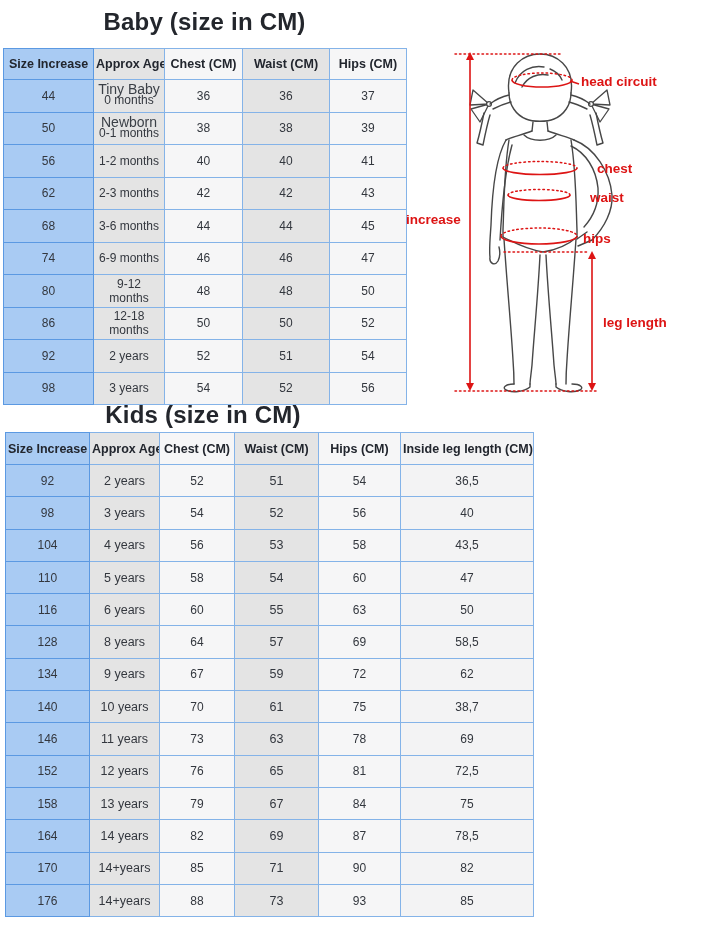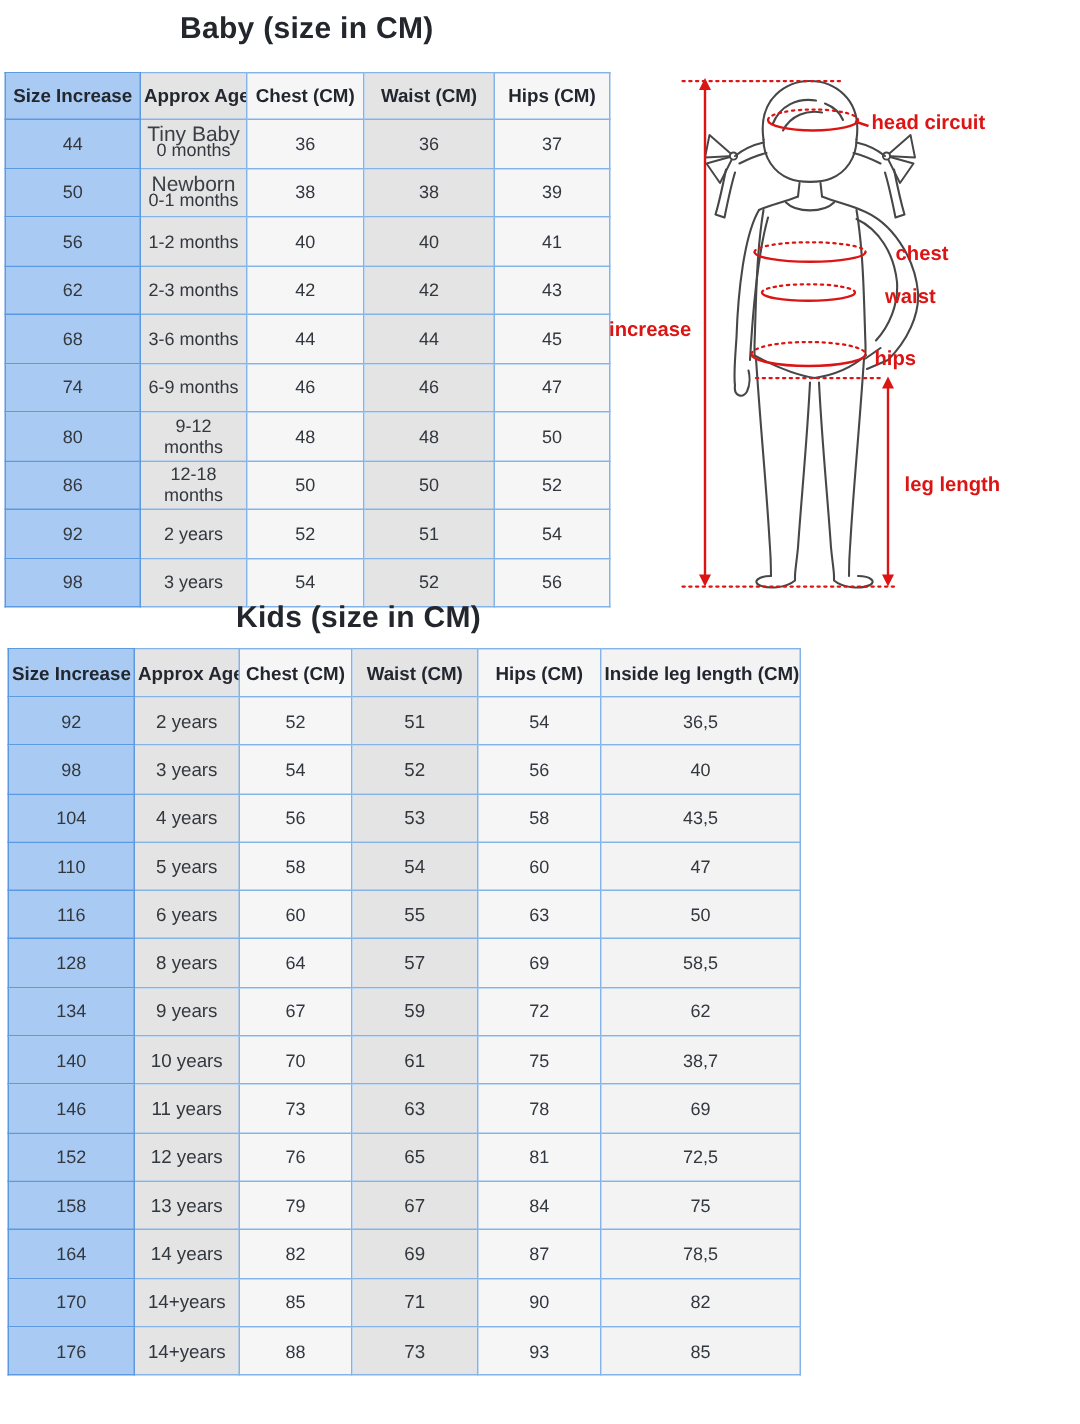--- a/index.html
+++ b/index.html
@@ -1,25 +1,25 @@
 <!DOCTYPE html>
 <html><head>
 <meta charset="utf-8">
 <style>
   html,body{margin:0;padding:0;background:#ffffff;}
   .canvas{
     position:relative;width:720px;height:949px;background:#ffffff;
     font-family:"Liberation Sans", sans-serif;color:#2e323a;overflow:hidden;
   }
   .chart-title{
-    position:absolute;text-align:center;font-size:20px;font-weight:700;color:#23262c;
+    position:absolute;text-align:center;font-size:24px;font-weight:700;color:#23262c;
     letter-spacing:.2px;
   }
   #baby-title{left:3px;top:8px;width:403px;}
-  #kids-title{left:0px;top:401px;width:406px;padding-left:36px;}
+  #kids-title{left:0px;top:401px;width:406px;}
   table.size-table{
     position:absolute;border-collapse:collapse;table-layout:fixed;
   }
   #baby-table{left:3px;top:48px;width:403px;}
   #kids-table{left:5px;top:432px;width:528px;}
   .size-table th,.size-table td{
     border:1px solid #84b3e8;text-align:center;vertical-align:middle;
     padding:0 2px;overflow:hidden;
   }
   .size-table th{font-size:12.5px;font-weight:700;color:#22262e;white-space:nowrap;}

